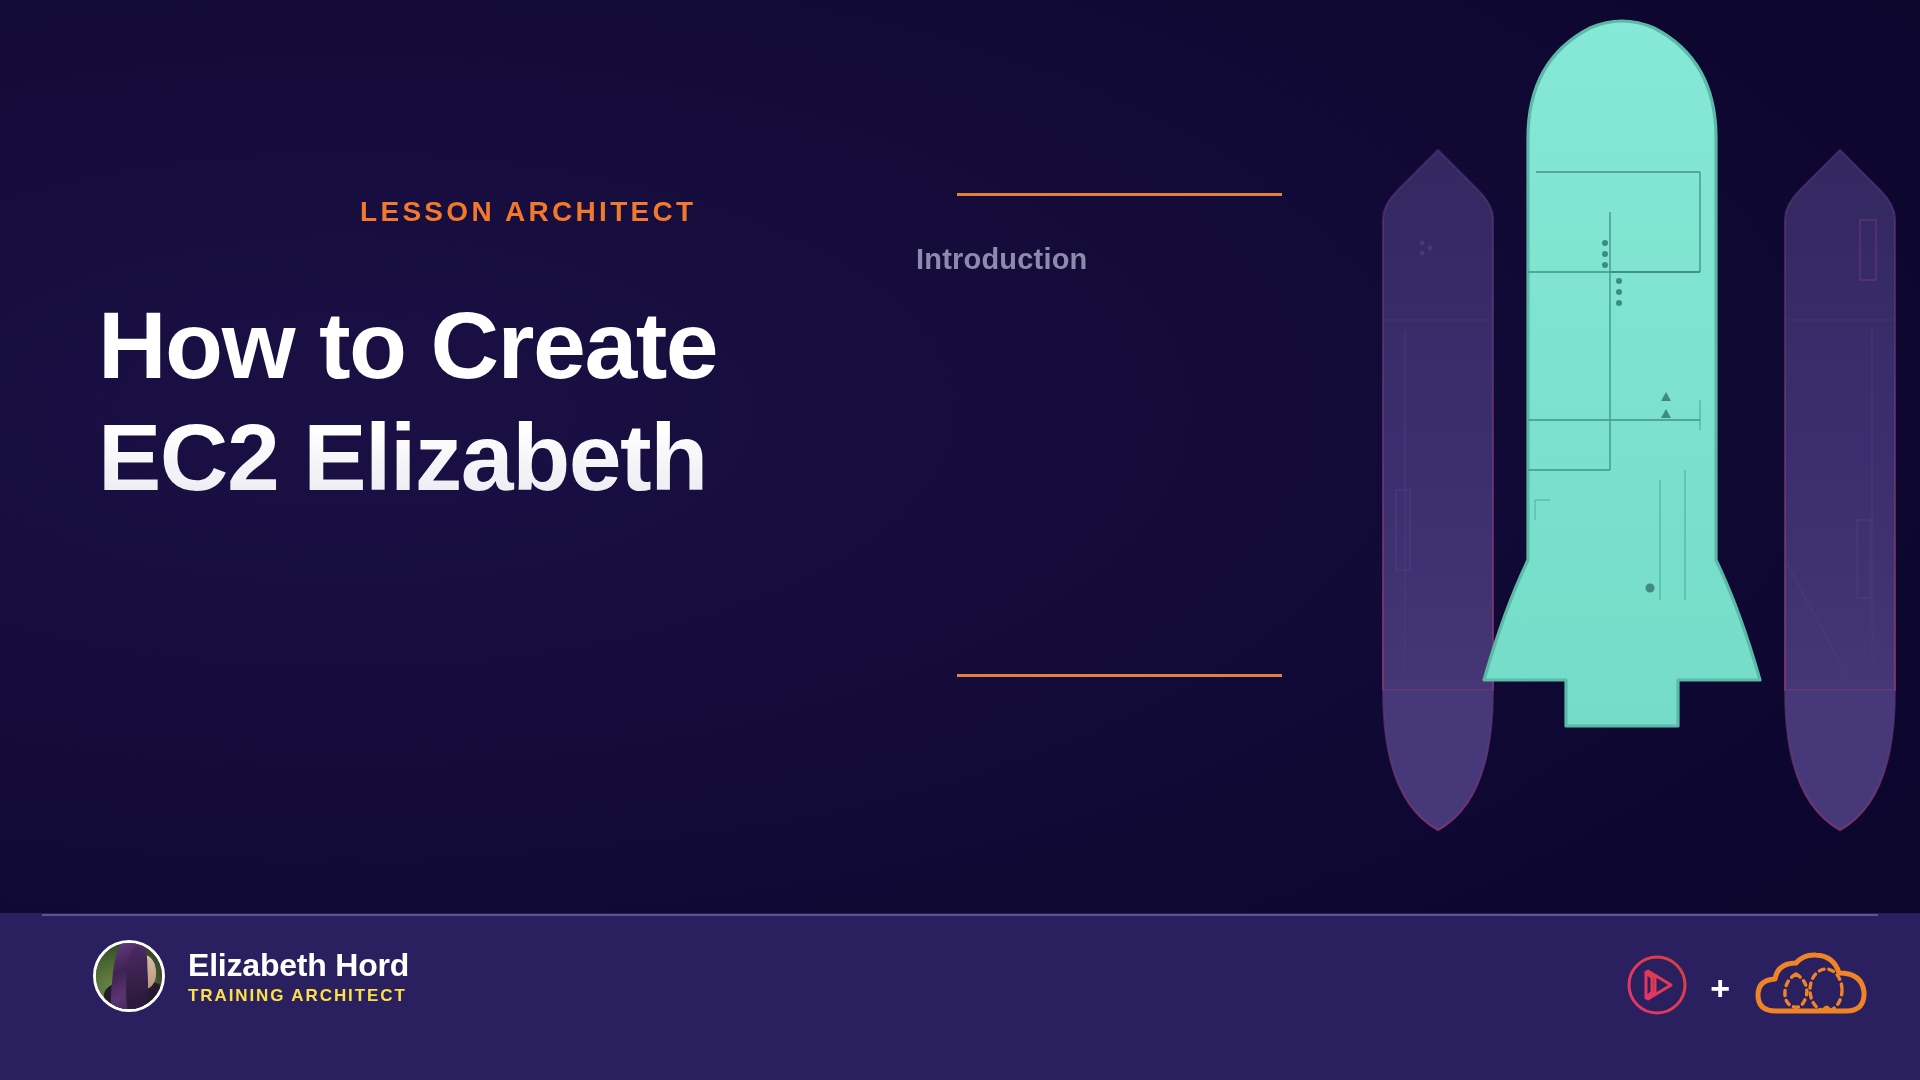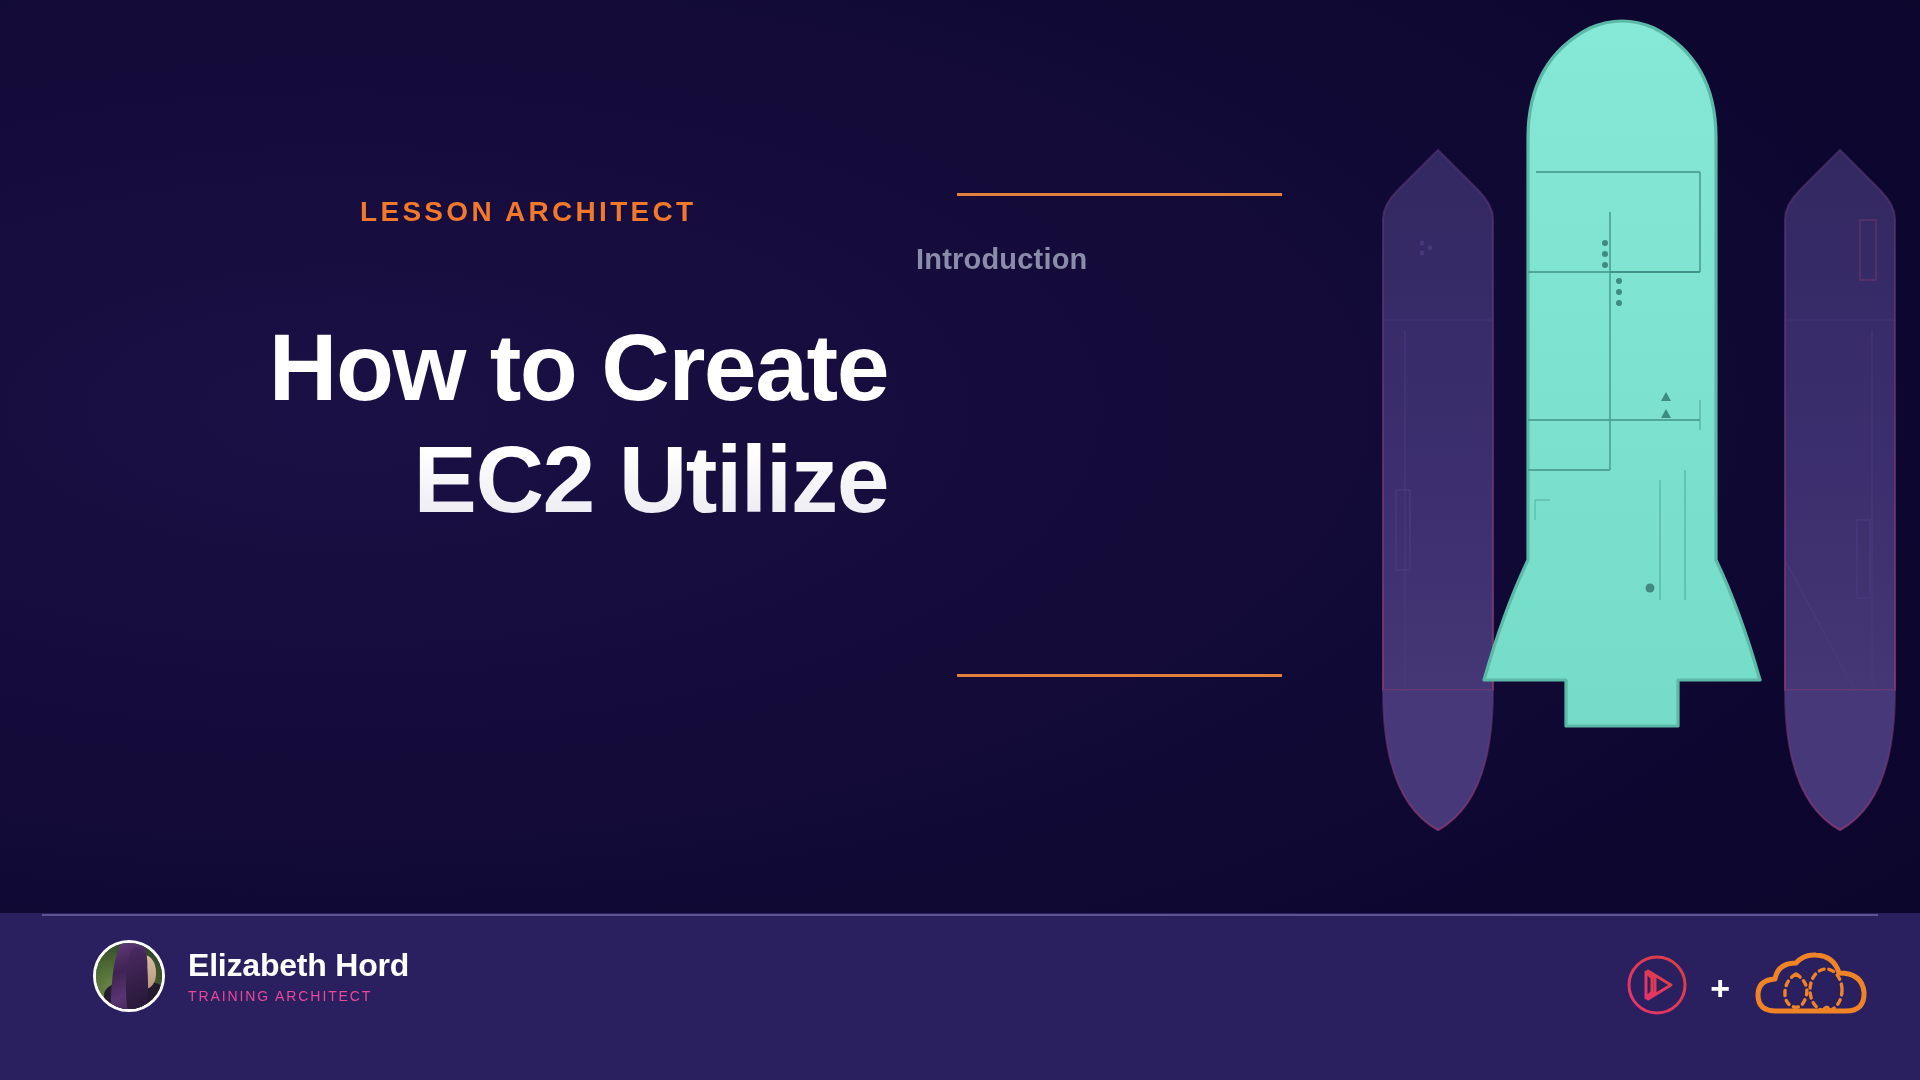--- a/index.html
+++ b/index.html
@@ -32,32 +32,32 @@
     left:360px; top:196px;
     font-size:28px;
     font-weight:bold;
     letter-spacing:3.3px;
     color:#f2792b;
     white-space:nowrap;
   }
 
   .title {
     position:absolute;
-    left:98px; top:311px;
+    left:98px; top:289px;
     width:790px;
     font-size:95px;
     line-height:112px;
     font-weight:bold;
     letter-spacing:-1.5px;
     color:#ffffff;
     background:linear-gradient(180deg,#ffffff 0%,#ffffff 62%,#e7e7ef 100%);
     -webkit-background-clip:text;
     background-clip:text;
     -webkit-text-fill-color:transparent;
-    text-align:right;
+    text-align:left;
     text-shadow:none;
   }
   .title-line { display:block; white-space:nowrap; }
 
   
   .rule {
     position:absolute;
     left:957px;
     width:325px;
     height:3px;
@@ -143,24 +143,24 @@
 
   .presenter-text { display:flex; flex-direction:column; gap:3px; }
   .presenter-name {
     font-size:32px;
     font-weight:bold;
     color:#ffffff;
     letter-spacing:-0.2px;
     line-height:36px;
   }
   .presenter-role {
-    font-size:14px;
-    font-weight:normal;
+    font-size:17px;
+    font-weight:bold;
     letter-spacing:1.9px;
-    color:#ec4899;
+    color:#fde047;
     line-height:20px;
   }
 
   .brands {
     position:absolute;
     right:48px; top:36px;
     display:flex;
     align-items:center;
     gap:22px;
   }
@@ -256,21 +256,21 @@
         <polygon points="301,401 306,392 311,401" fill="#3d8b82"></polygon>
         <polygon points="301,418 306,409 311,418" fill="#3d8b82"></polygon>
       </g>
     </svg>
   </div>
 
   <div class="eyebrow">LESSON ARCHITECT</div>
 
   <h1 class="title">
     <span class="title-line">How to Create</span>
-    <span class="title-line">EC2 Utilize</span>
+    <span class="title-line">EC2 Elizabeth</span>
   </h1>
 
   <div class="rule rule-top"></div>
   <div class="section-label">Introduction</div>
   <div class="rule rule-bottom"></div>
 
   <div class="footer">
     <div class="footer-rule"></div>
 
     <div class="presenter">

